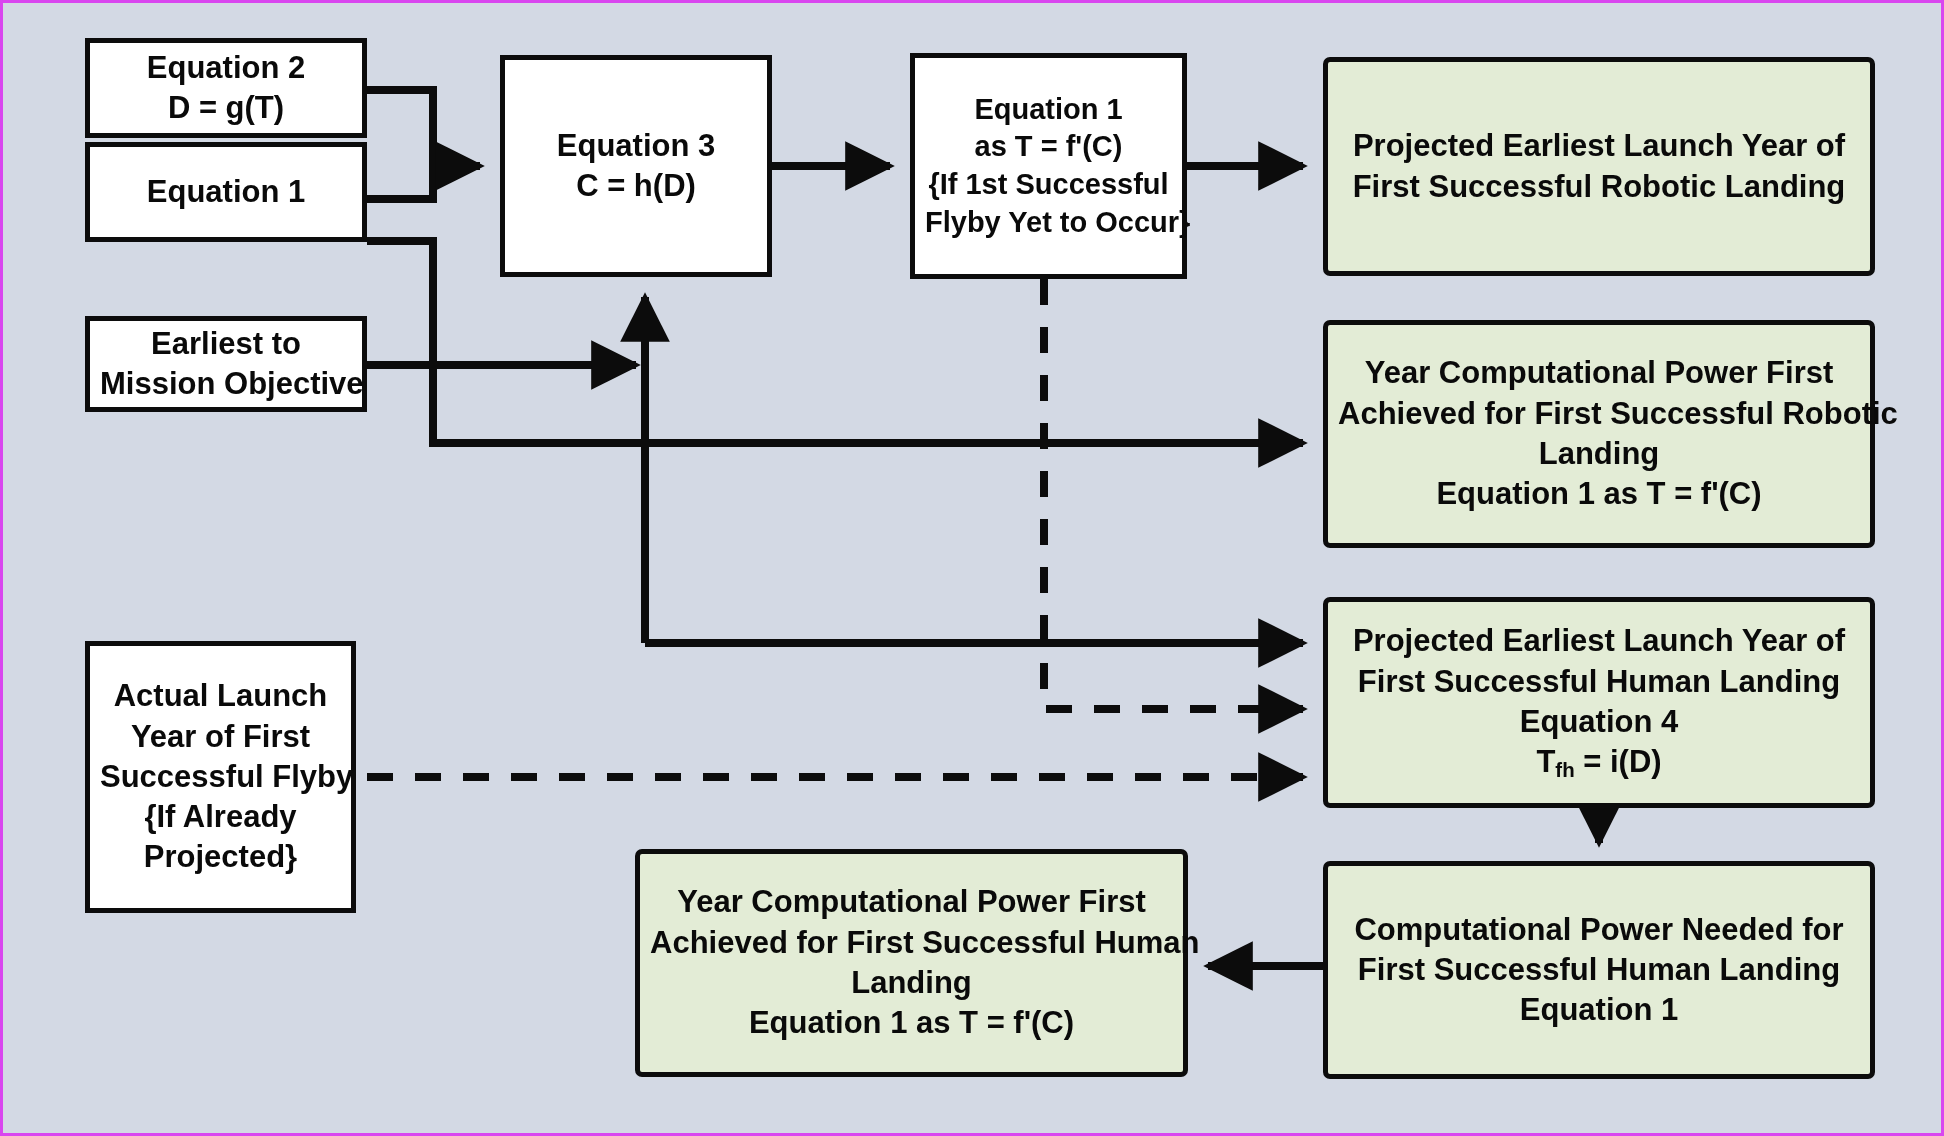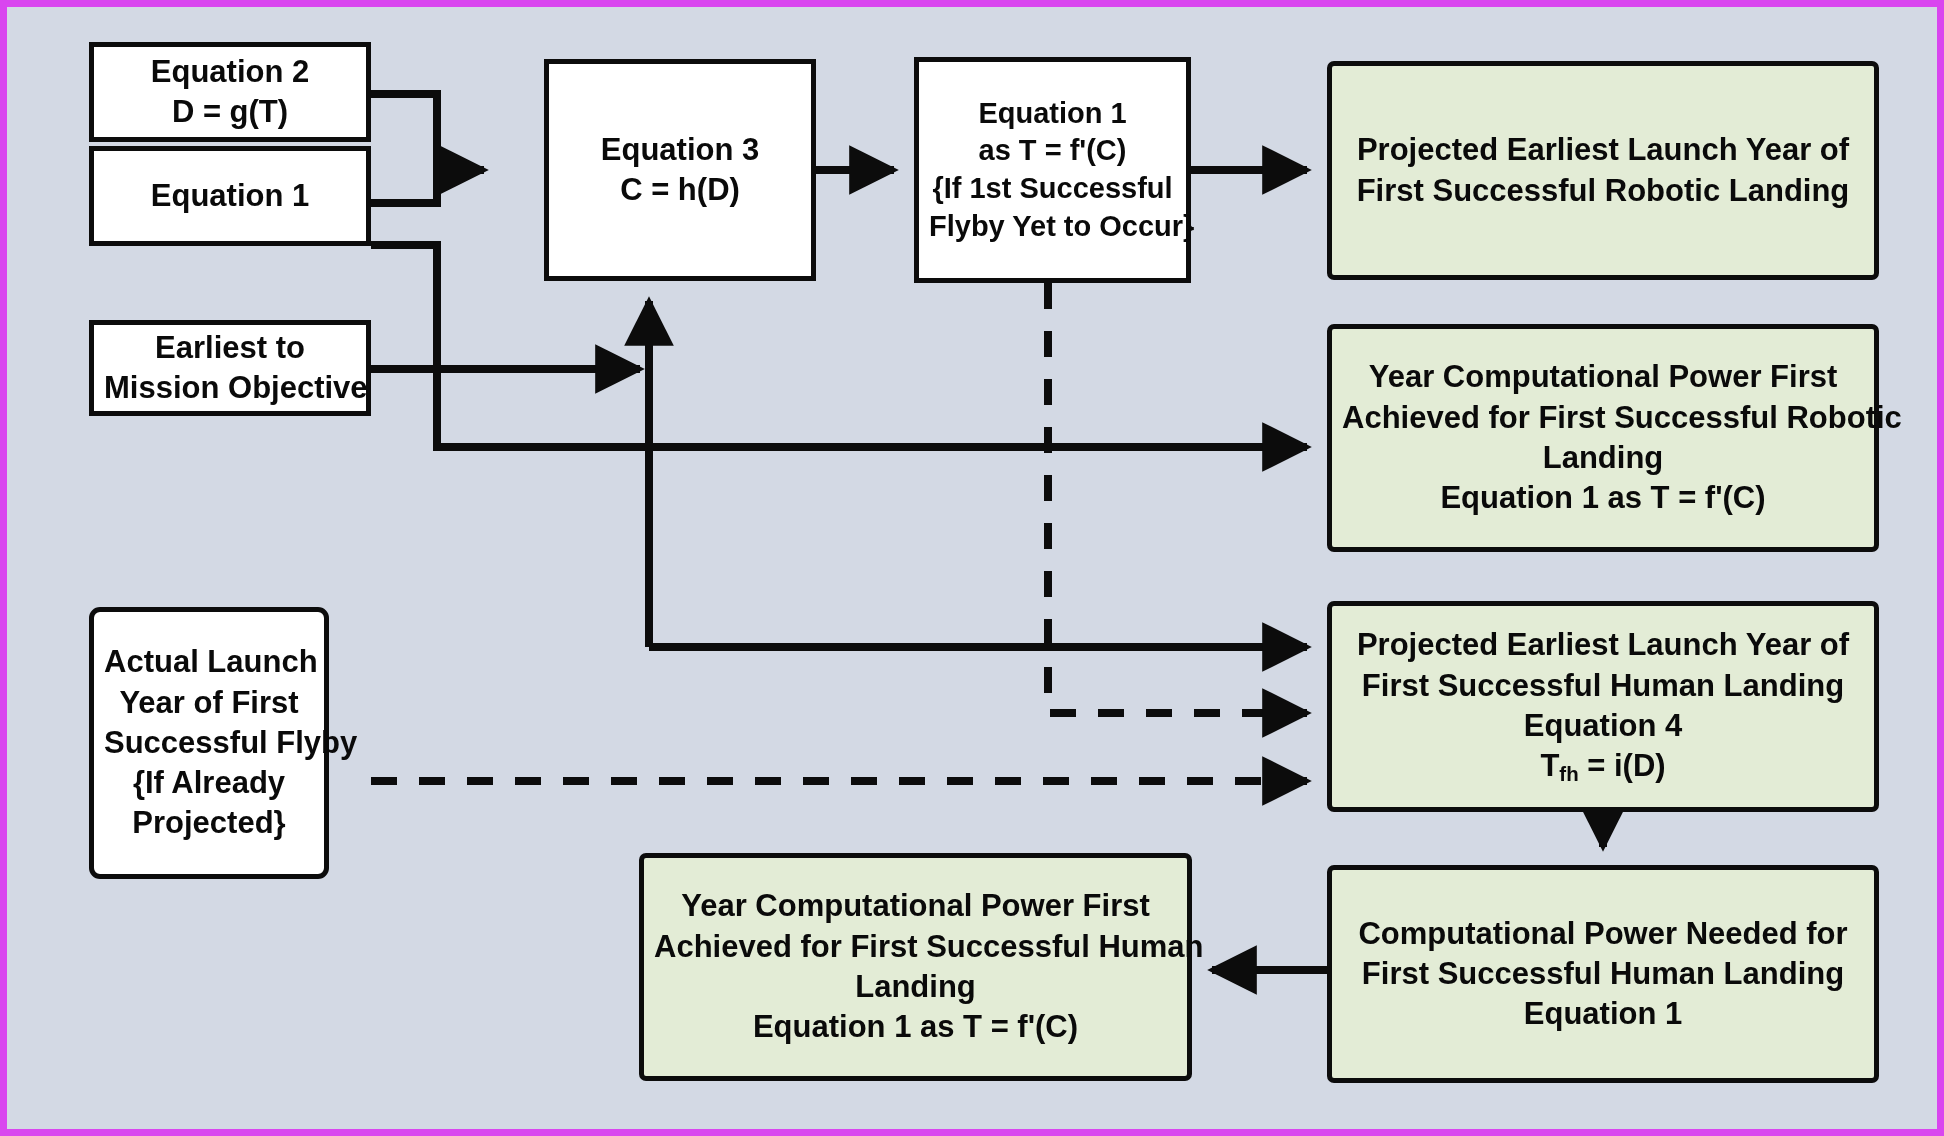--- a/index.html
+++ b/index.html
@@ -6,21 +6,21 @@
     margin: 0;
     padding: 0;
     background: #ffffff;
   }
   #canvas {
     position: relative;
     width: 1944px;
     height: 1136px;
     background: #d3d9e4;
     box-sizing: border-box;
-    border: 7px solid #d946ef;
+    border: 3px solid #d946ef;
     overflow: hidden;
     font-family: "Liberation Sans", sans-serif;
     padding-left: 40px;
   }
   #wires {
     position: absolute;
     left: 0; top: 0;
     width: 1944px;
     height: 1136px;
     pointer-events: none;
@@ -47,22 +47,22 @@
     font-size: 0.66em;
     vertical-align: -0.25em;
     font-weight: bold;
     text-align: right;
   }
 
   
   #n-eq2      { left: 82px;  top: 35px;  width: 282px; height: 100px; font-size: 31px; }
   #n-eq1      { left: 82px;  top: 139px; width: 282px; height: 100px; font-size: 31px; }
   #n-dist     { left: 82px;  top: 313px; width: 282px; height: 96px;  font-size: 31px; }
-  #n-flyby    { left: 82px;  top: 600px; width: 240px; height: 272px; font-size: 31px; border-radius: 11px; }
-  #n-eq3      { left: 497px; top: 52px;  width: 272px; height: 222px; font-size: 31px; margin-left: 40px; }
+  #n-flyby    { left: 82px;  top: 638px; width: 271px; height: 272px; font-size: 31px; }
+  #n-eq3      { left: 497px; top: 52px;  width: 272px; height: 222px; font-size: 31px; }
   #n-eq1b     { left: 907px; top: 50px;  width: 277px; height: 226px; font-size: 29px; }
   #n-g-rob    { left: 1320px;top: 54px;  width: 552px; height: 219px; font-size: 31px; }
   #n-g-robcp  { left: 1320px;top: 317px; width: 552px; height: 228px; font-size: 31px; }
   #n-g-human  { left: 1320px;top: 594px; width: 552px; height: 211px; font-size: 31px; }
   #n-g-cpneed { left: 1320px;top: 858px; width: 552px; height: 218px; font-size: 31px; }
   #n-g-humcp  { left: 632px; top: 846px; width: 553px; height: 228px; font-size: 31px; }
 </style>
 </head>
 <body>
 

